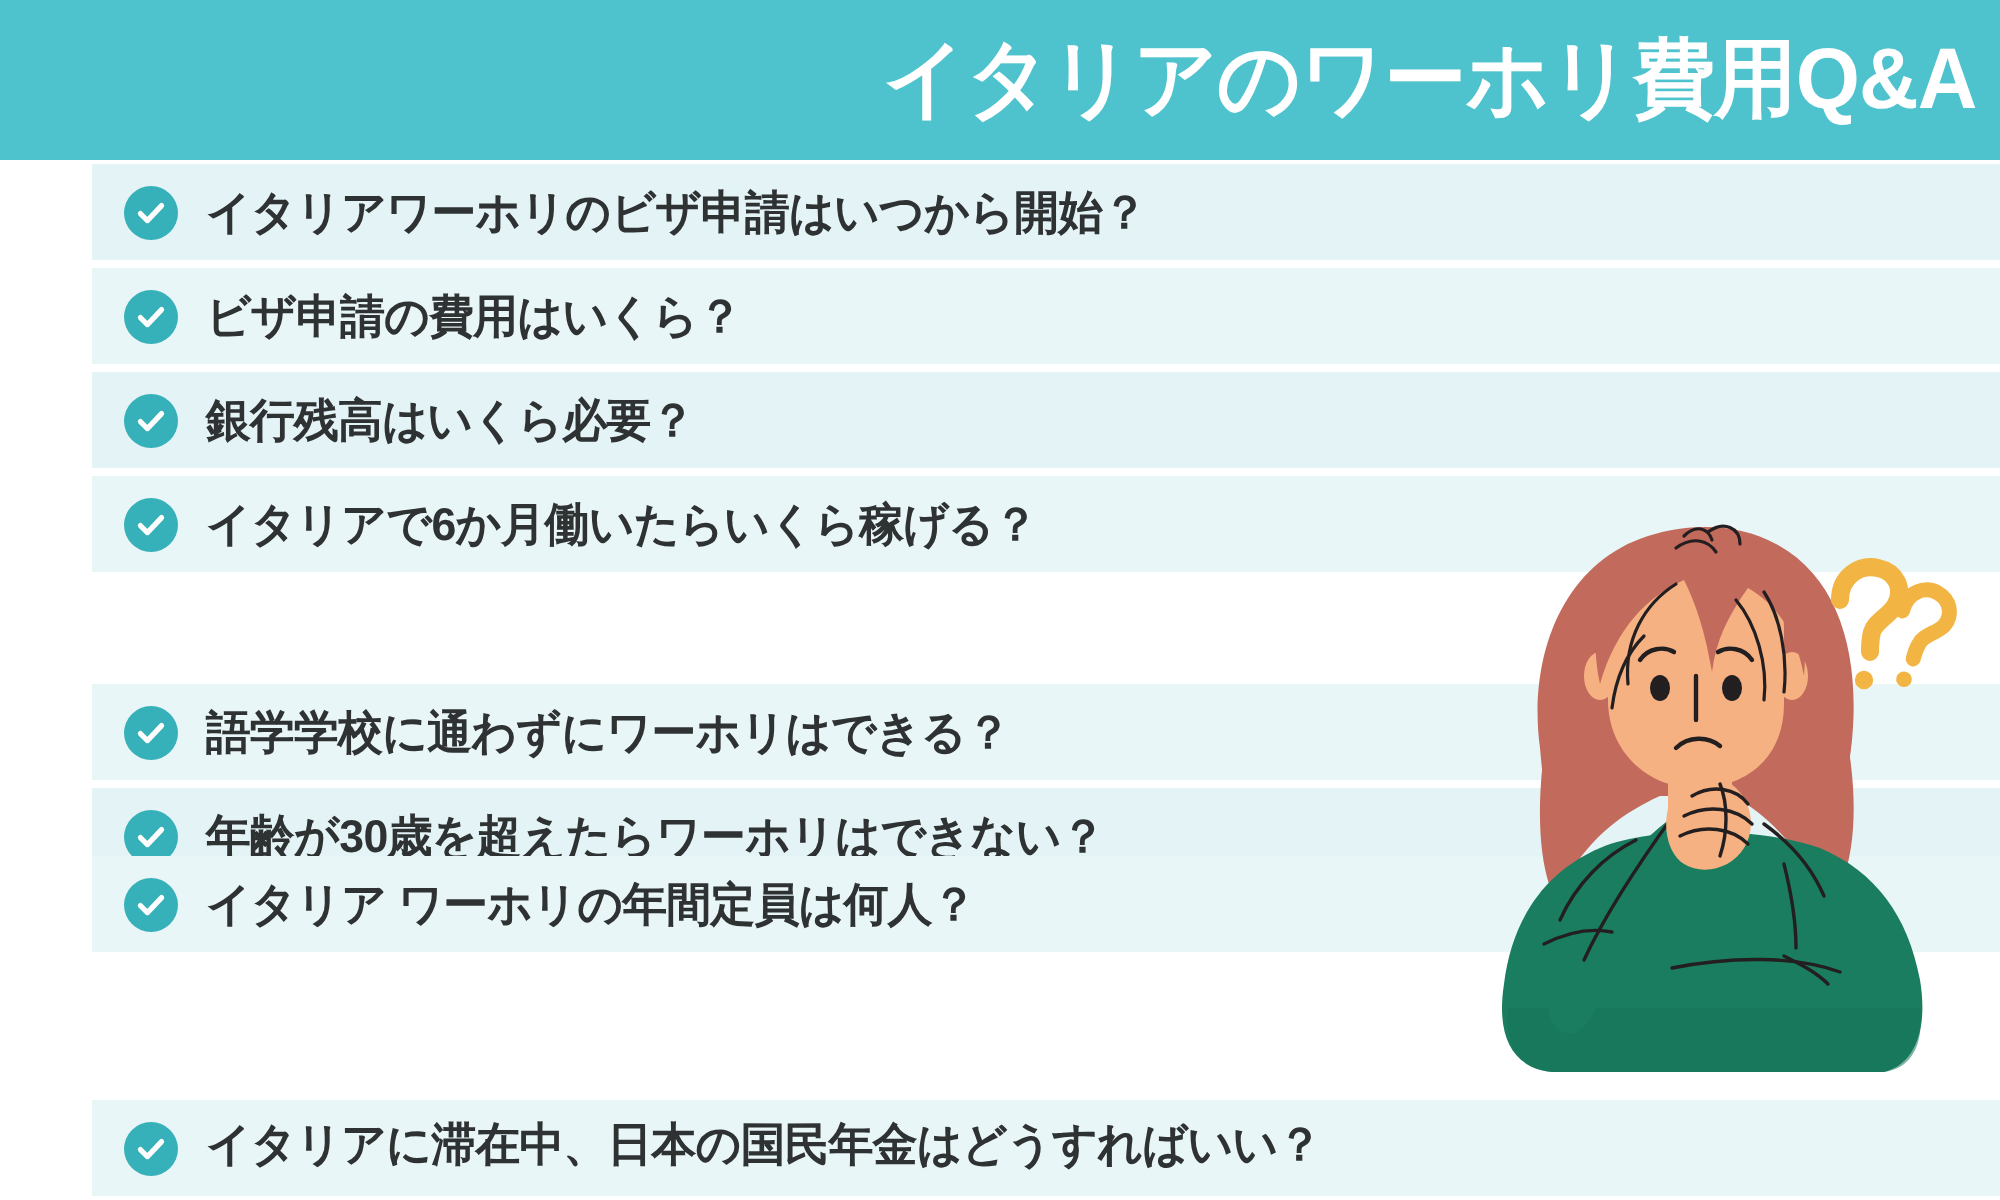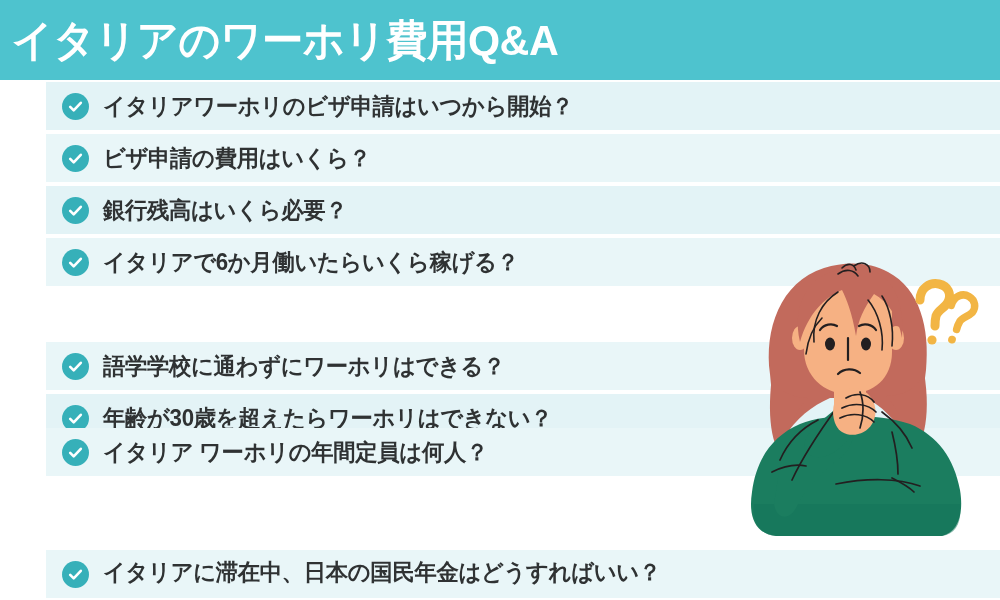--- a/index.html
+++ b/index.html
@@ -6,21 +6,21 @@
   body{
     width:1000px;height:600px;overflow:hidden;background:#ffffff;
     font-family:"Liberation Sans","DejaVu Sans",sans-serif;
   }
   #page{position:relative;width:1000px;height:600px;background:#ffffff;overflow:hidden;}
 
   
   .header{
     position:absolute;left:0;top:0;width:1000px;height:80px;
     background:#4ec3ce;
-    display:flex;align-items:center;justify-content:flex-start;
+    display:flex;align-items:center;justify-content:flex-end;
   }
   .header-title{
     color:#ffffff;
     font-size:43px;
     font-weight:700;
     letter-spacing:-0.5px;
     line-height:1;
     white-space:nowrap;
     transform:scaleX(0.96);
     font-family:"Liberation Sans","DejaVu Sans",sans-serif;

